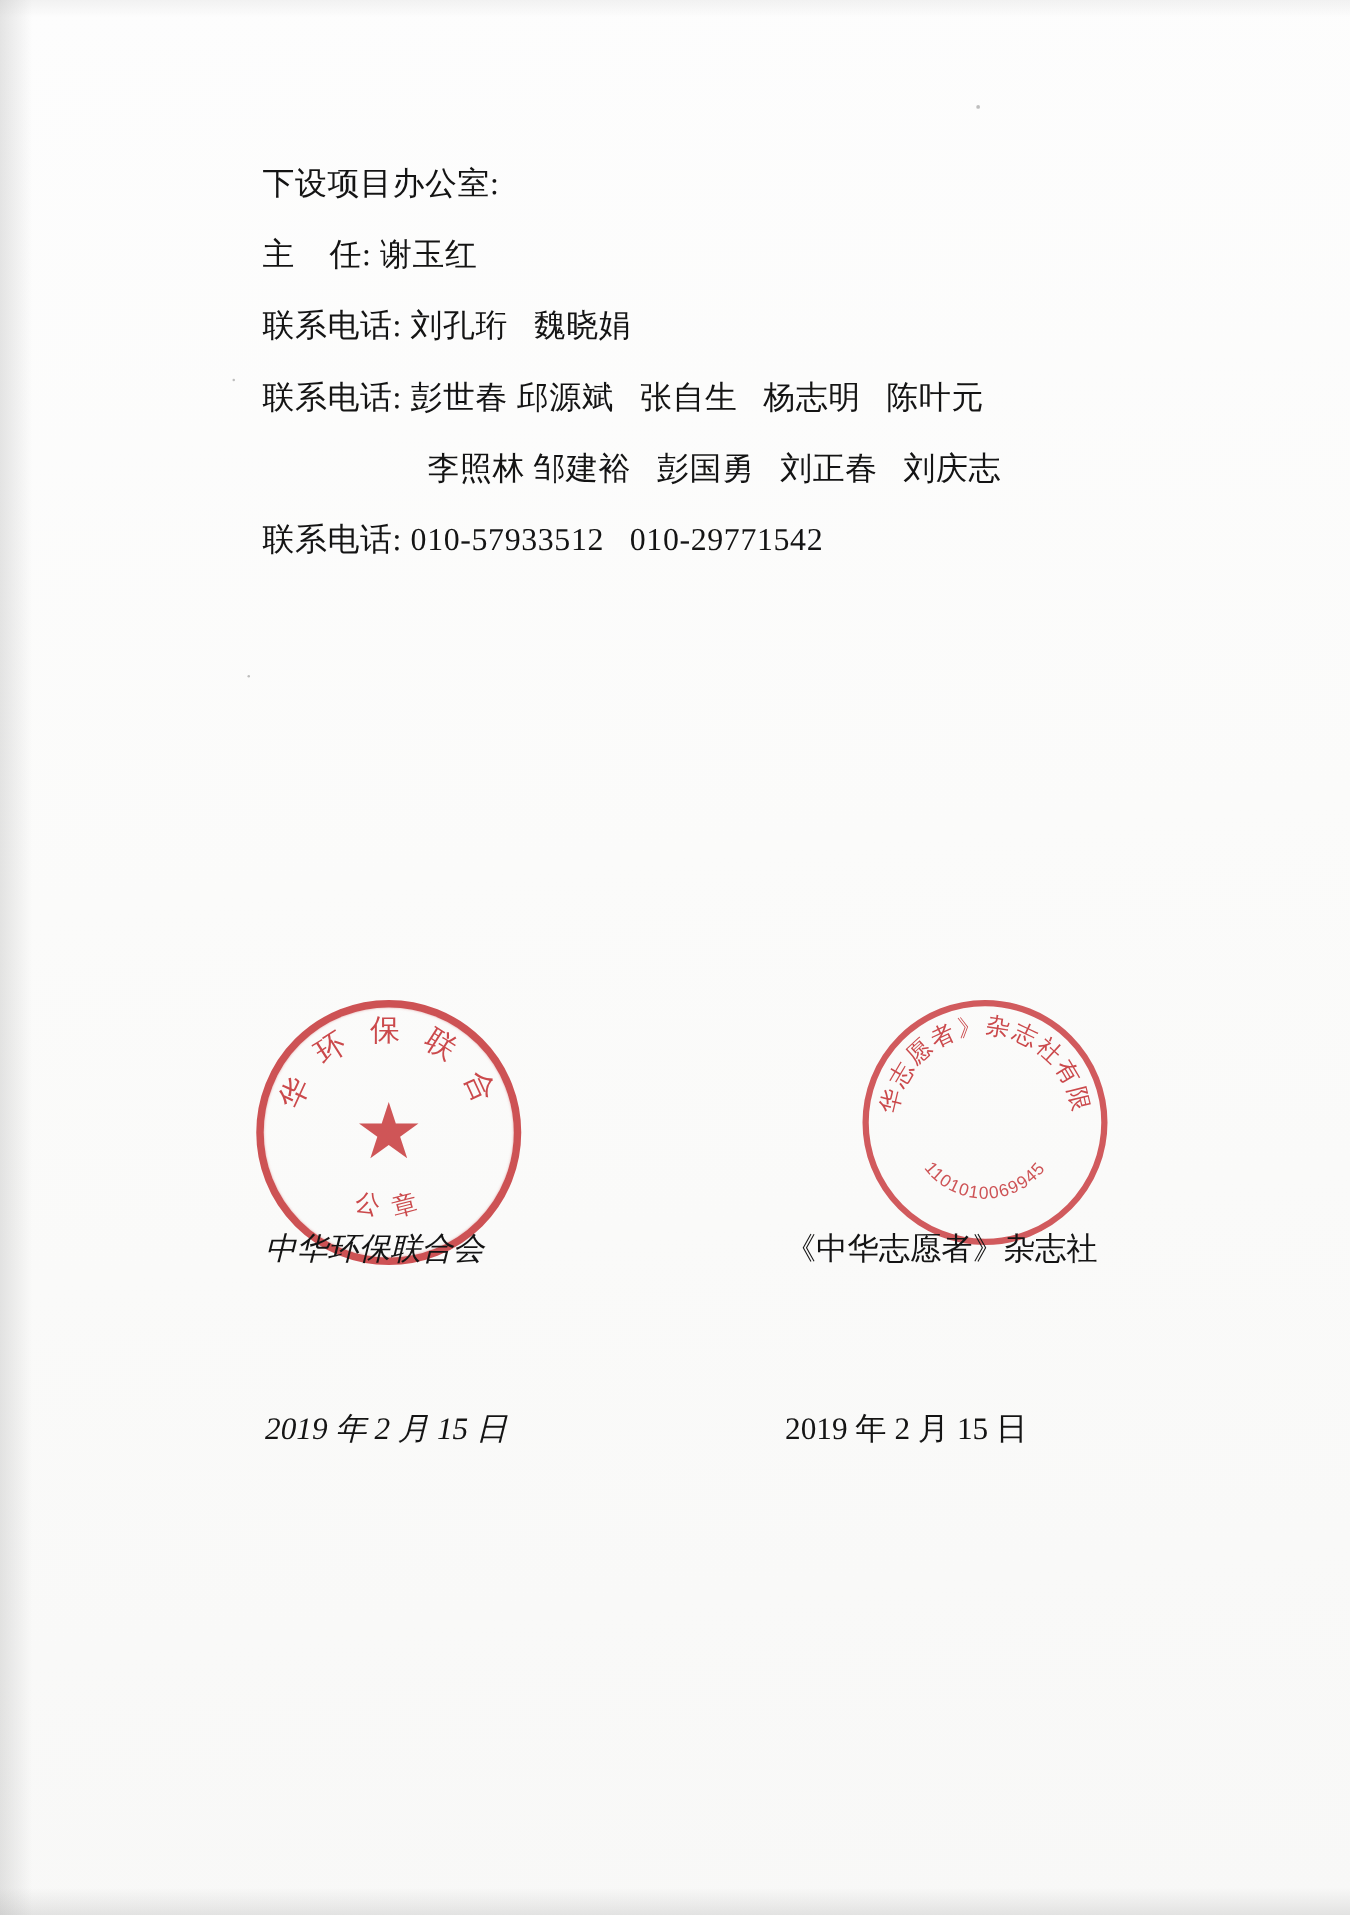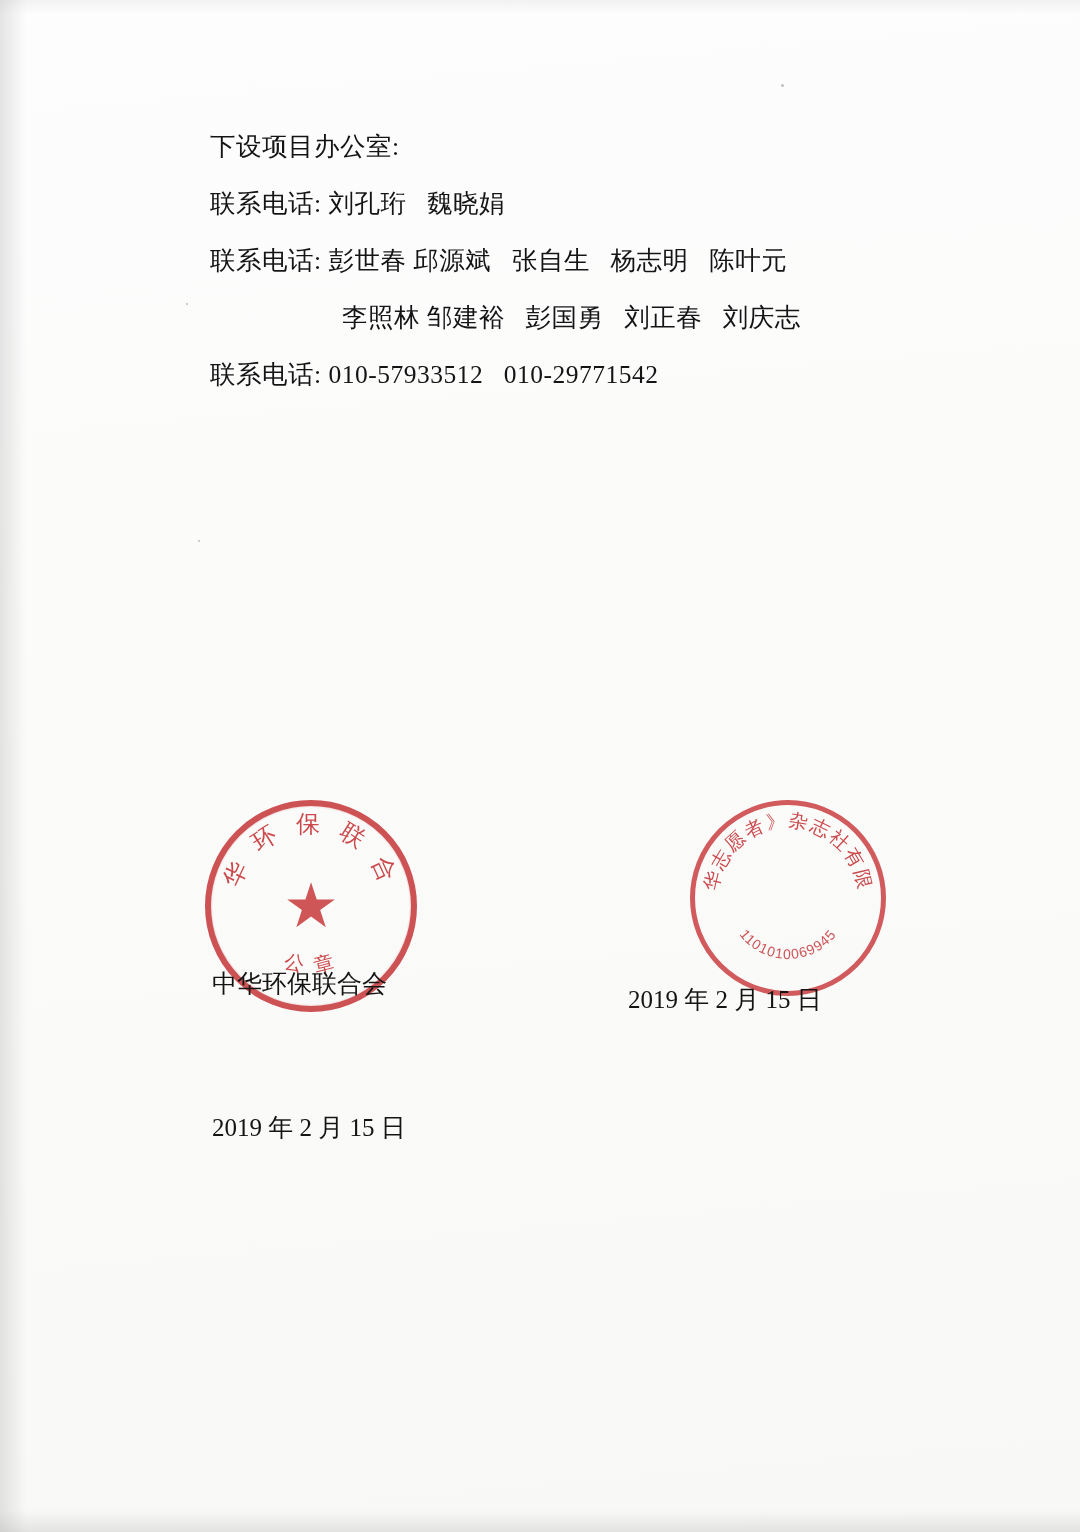--- a/index.html
+++ b/index.html
@@ -81,21 +81,22 @@
   }
   .sign-col {
     position: absolute;
     font-size: 25px;
     line-height: 48px;
     color: #141414;
     white-space: pre;
   }
   .sign-left {
     left: 212px;
-    top: 104px;
+    top: 120px;
+    font-style: italic;
   }
   .sign-right {
     left: 628px;
     top: 120px;
   }
 
   
   .seal {
     position: absolute;
     border-radius: 50%;
@@ -152,20 +153,21 @@
   <div class="edge-shade-top"></div>
   <div class="edge-shade-left"></div>
   <div class="edge-shade-bottom"></div>
 
   <div class="speck" style="left:781px;top:84px;"></div>
   <div class="speck" style="left:186px;top:303px;width:2px;height:2px;"></div>
   <div class="speck" style="left:198px;top:540px;width:2px;height:2px;"></div>
 
   <div class="doc-body">
     <div class="line">下设项目办公室:</div>
+    <div class="line">主    任: 谢玉红</div>
     <div class="line">联系电话: 刘孔珩   魏晓娟</div>
     <div class="line">联系电话: 彭世春 邱源斌   张自生   杨志明   陈叶元</div>
     <div class="line indent">李照林 邹建裕   彭国勇   刘正春   刘庆志</div>
     <div class="line">联系电话: 010-57933512   010-29771542</div>
   </div>
 
   <div class="sign-area">
 
     <div class="seal seal-left">
       <svg class="arc-text" viewBox="0 0 200 200">
@@ -197,17 +199,18 @@
         </text>
       </svg>
     </div>
 
     <div class="sign-col sign-left">
       <div>中华环保联合会</div>
       <div>2019 年 2 月 15 日</div>
     </div>
 
     <div class="sign-col sign-right">
+      <div>《中华志愿者》杂志社</div>
       <div>2019 年 2 月 15 日</div>
     </div>
 
   </div>
 </div>
 
 </body></html>

